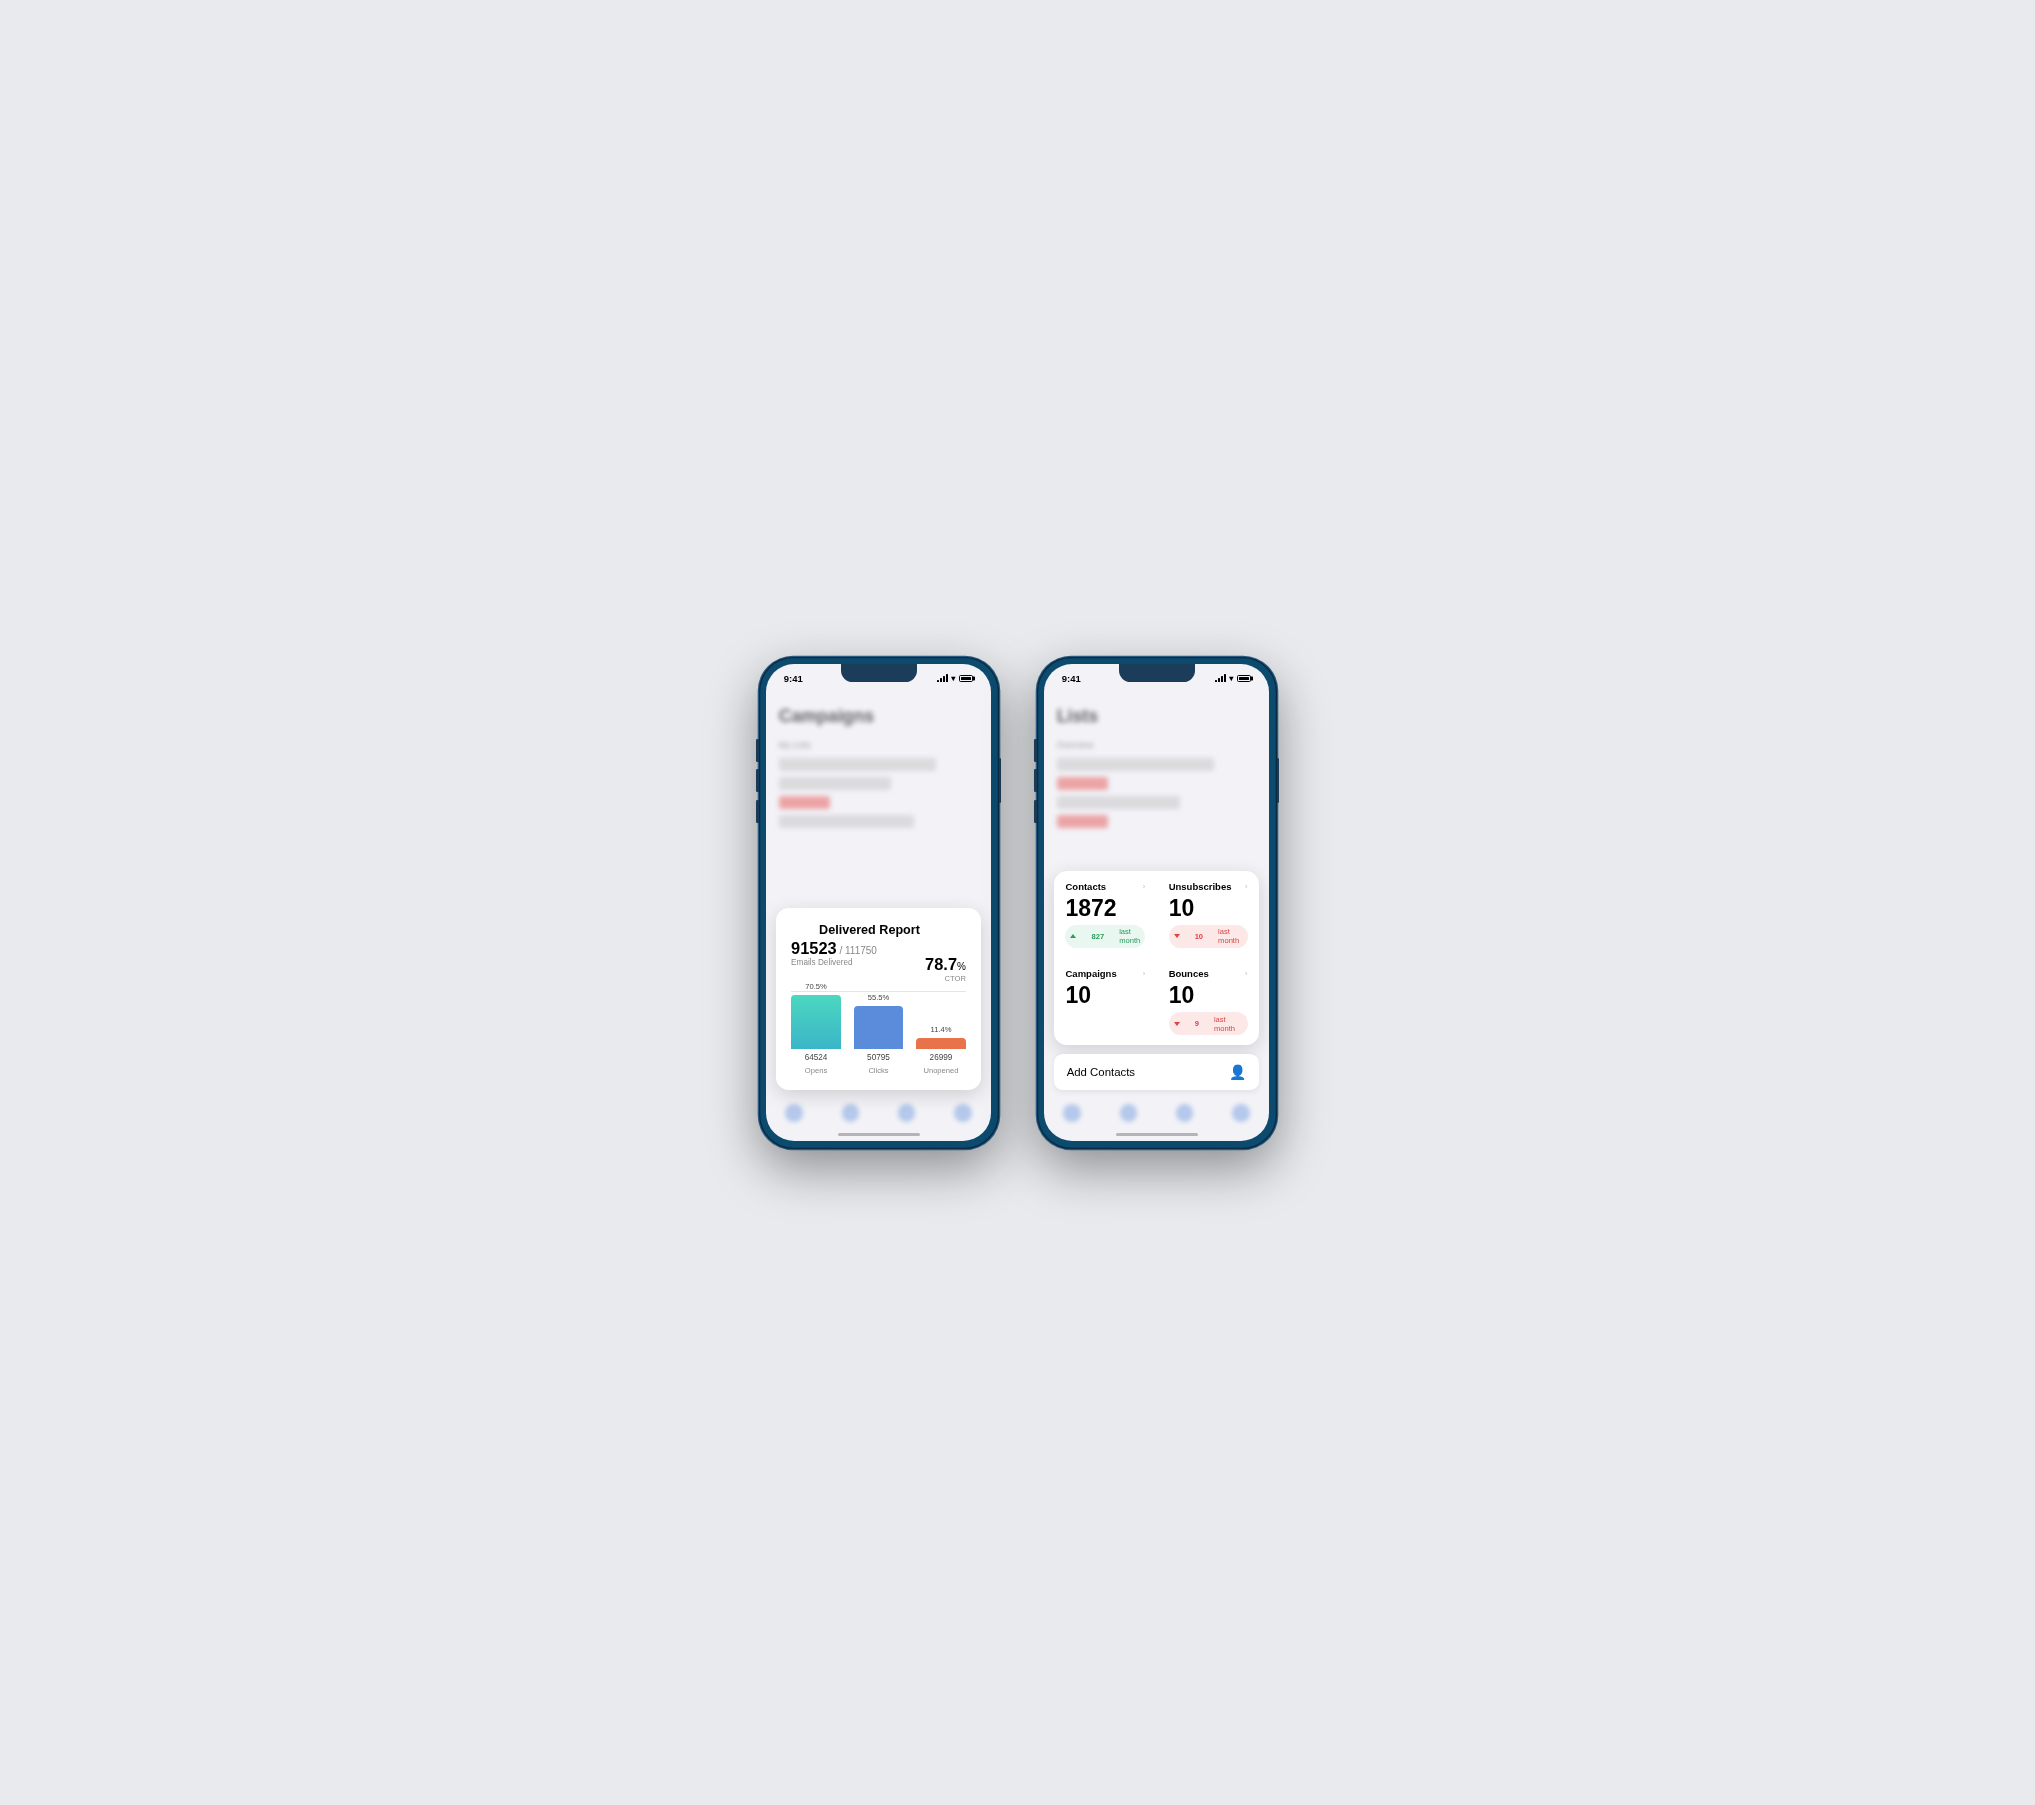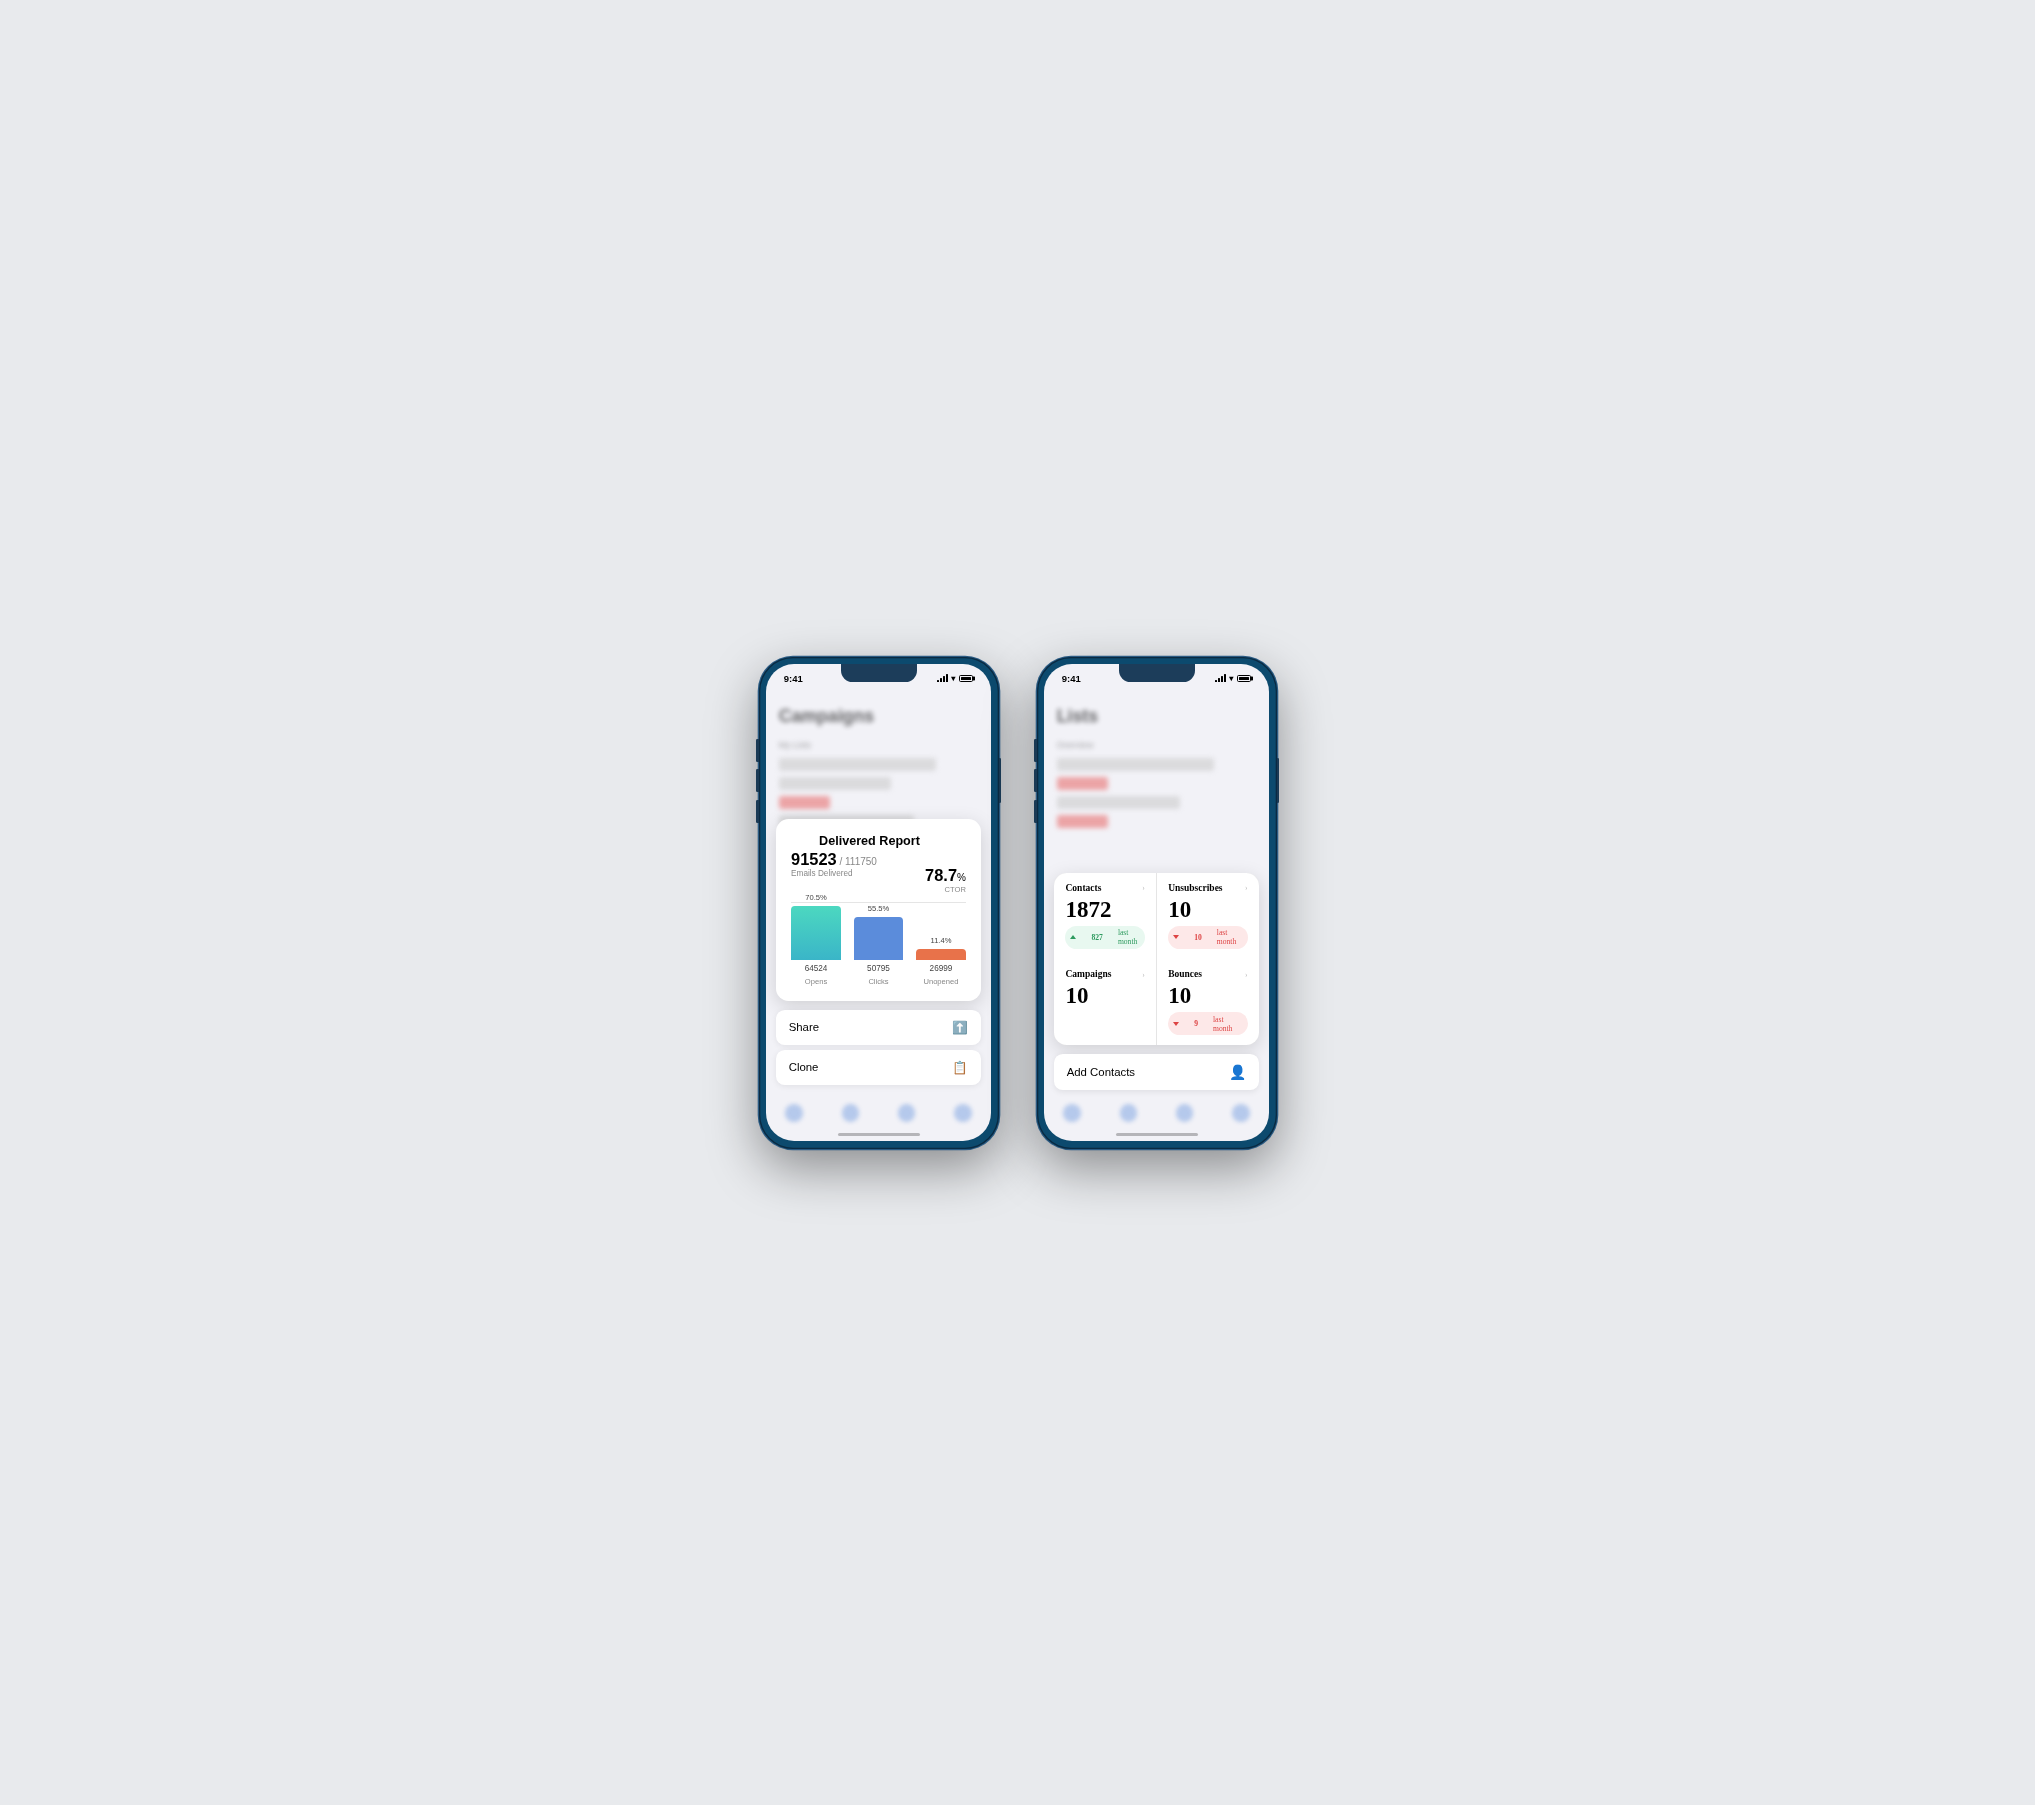--- a/index.html
+++ b/index.html
@@ -558,30 +558,20 @@
             </div>
             <div class="bar-group">
               <span class="bar-pct">11.4%</span>
               <div class="bar bar-orange" style="height:11.4px"></div>
               <span class="bar-label-num">26999</span>
               <span class="bar-label-text">Unopened</span>
             </div>
           </div>
         </div>
 
-        <div class="action-buttons">
-          <div class="action-btn">
-            <span>Share</span>
-            <span class="action-icon">⬆️</span>
-          </div>
-          <div class="action-btn">
-            <span>Clone</span>
-            <span class="action-icon">📋</span>
-          </div>
-        </div>
       </div>
 
       <div class="tab-bar">
         <div class="tab-dot"></div>
         <div class="tab-dot"></div>
         <div class="tab-dot"></div>
         <div class="tab-dot"></div>
       </div>
 
       <div class="home-indicator"></div>
@@ -614,21 +604,21 @@
         <div class="bg-header">Lists</div>
         <div class="bg-subtitle">Overview</div>
         <div class="bg-item" style="width:70%"></div>
         <div class="bg-item bg-item-red"></div>
         <div class="bg-item" style="width:55%"></div>
         <div class="bg-item bg-item-red"></div>
       </div>
 
       <div class="overlay-container">
 
-        <div class="card" style="padding: 0; font-family: Liberation Serif, serif;">
+        <div class="card" style="padding: 0;">
           <div class="stats-grid">
 
             <div class="stat-cell">
               <div class="stat-header">
                 <span class="stat-label">Contacts</span>
                 <span class="stat-chevron">›</span>
               </div>
               <div class="stat-value">1872</div>
               <span class="stat-badge badge-green">
                 <span class="triangle-up"></span>

